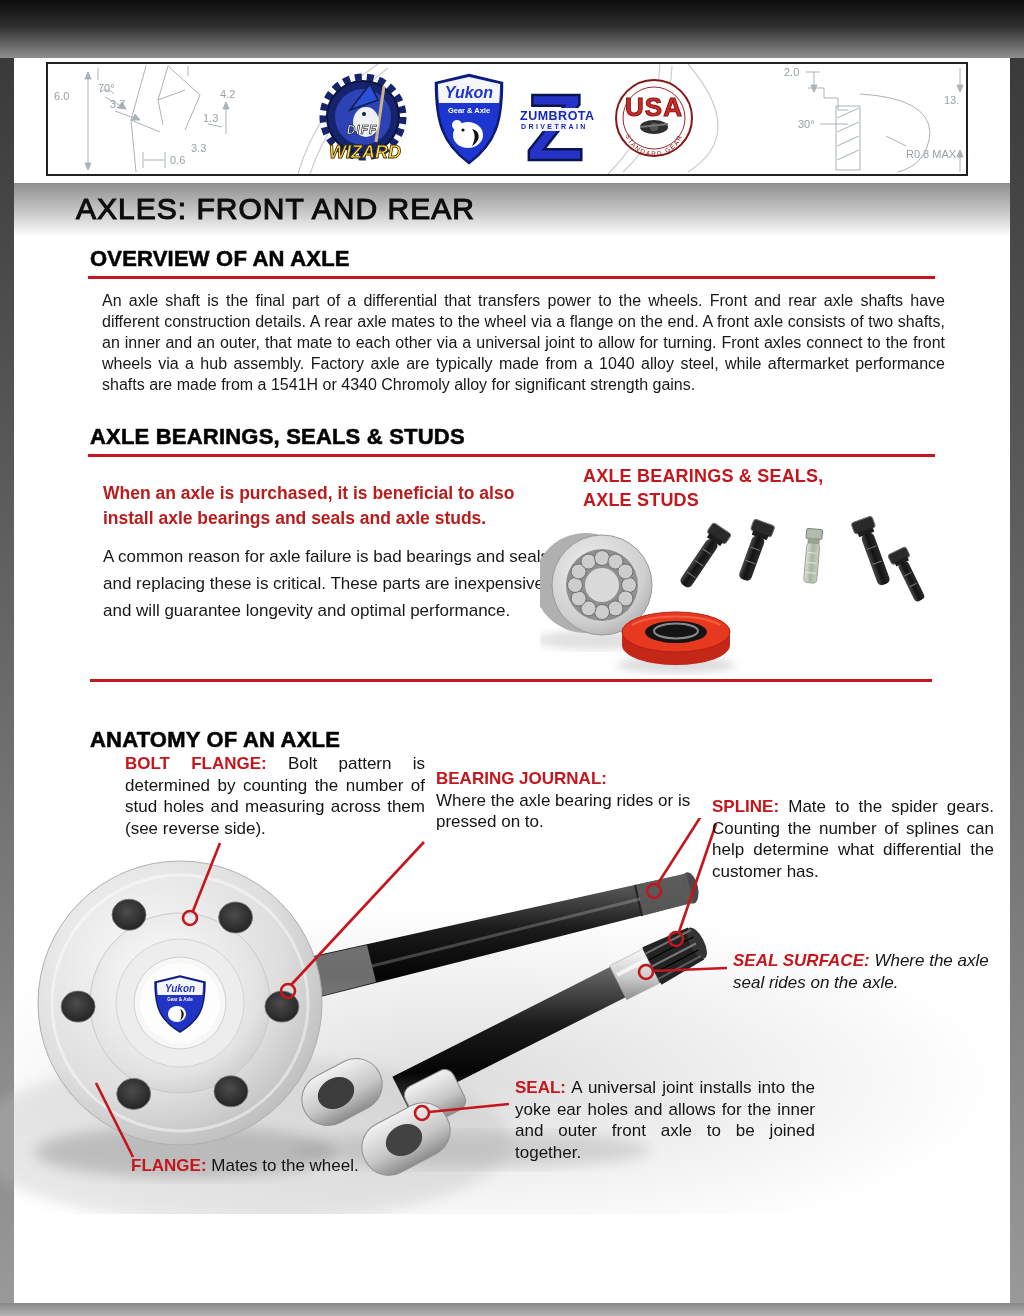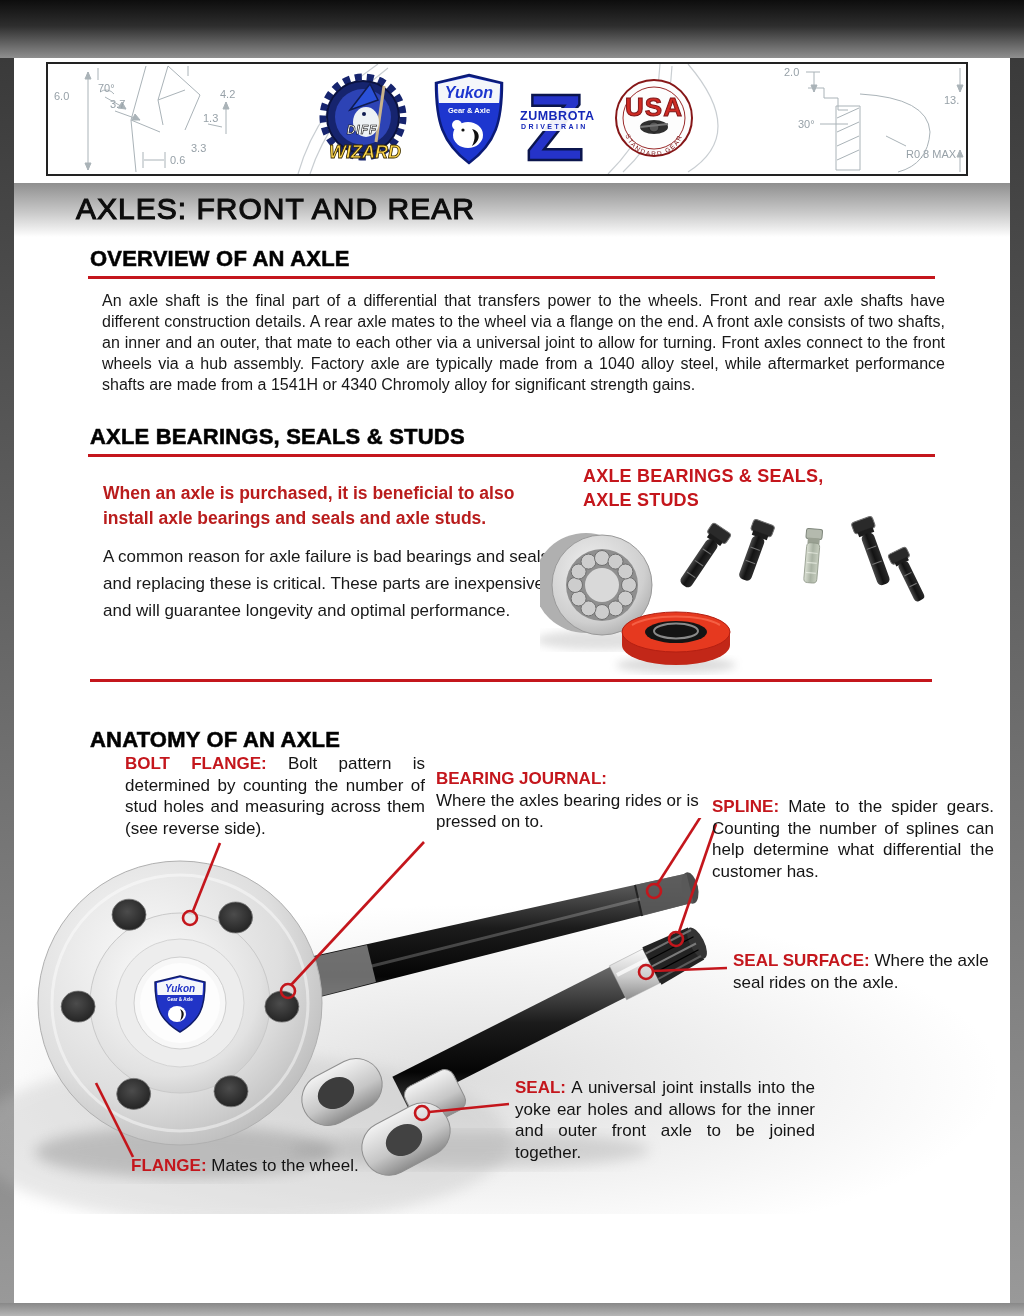--- a/index.html
+++ b/index.html
@@ -403,29 +403,29 @@
     </svg>
   </div>
 
   <div class="abs callout" style="left:125px;top:753px;width:300px;">
     <span class="c-label">BOLT FLANGE:</span>
     <span>Bolt pattern is determined by counting the number of stud holes and measuring across them (see reverse side).</span>
   </div>
 
   <div class="abs callout noj" style="left:420px;top:768px;width:268px;margin-left:16px;">
     <span class="c-label block-label">BEARING JOURNAL:</span>
-    <span>Where the axles bearing rides or is pressed on to.</span>
+    <span>Where the axle bearing rides or is pressed on to.</span>
   </div>
 
   <div class="abs callout" style="left:712px;top:796px;width:282px;">
     <span class="c-label">SPLINE:</span>
     <span>Mate to the spider gears. Counting the number of splines can help determine what differential the customer has.</span>
   </div>
 
-  <div class="abs callout noj" style="left:733px;top:950px;width:258px;">
+  <div class="abs callout noj" style="left:733px;top:950px;width:258px;font-style:italic;">
     <span class="c-label">SEAL SURFACE:</span>
     <span>Where the axle seal rides on the axle.</span>
   </div>
 
   <div class="abs callout" style="left:515px;top:1077px;width:300px;">
     <span class="c-label">SEAL:</span>
     <span>A universal joint installs into the yoke ear holes and allows for the inner and outer front axle to be joined together.</span>
   </div>
 
   <div class="abs callout noj" style="left:131px;top:1155px;width:400px;">

